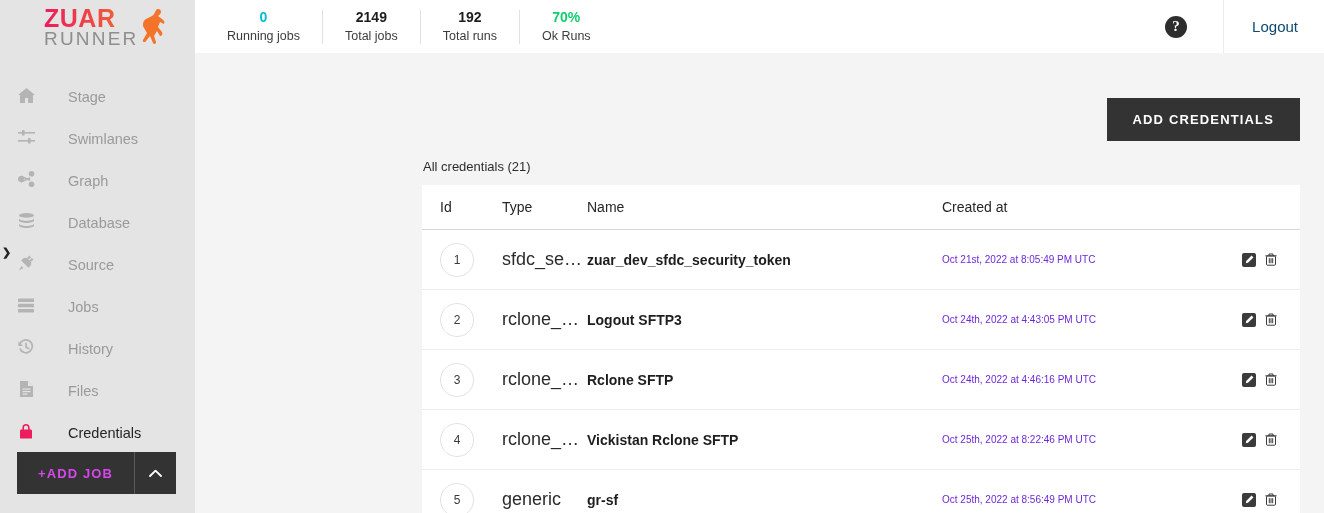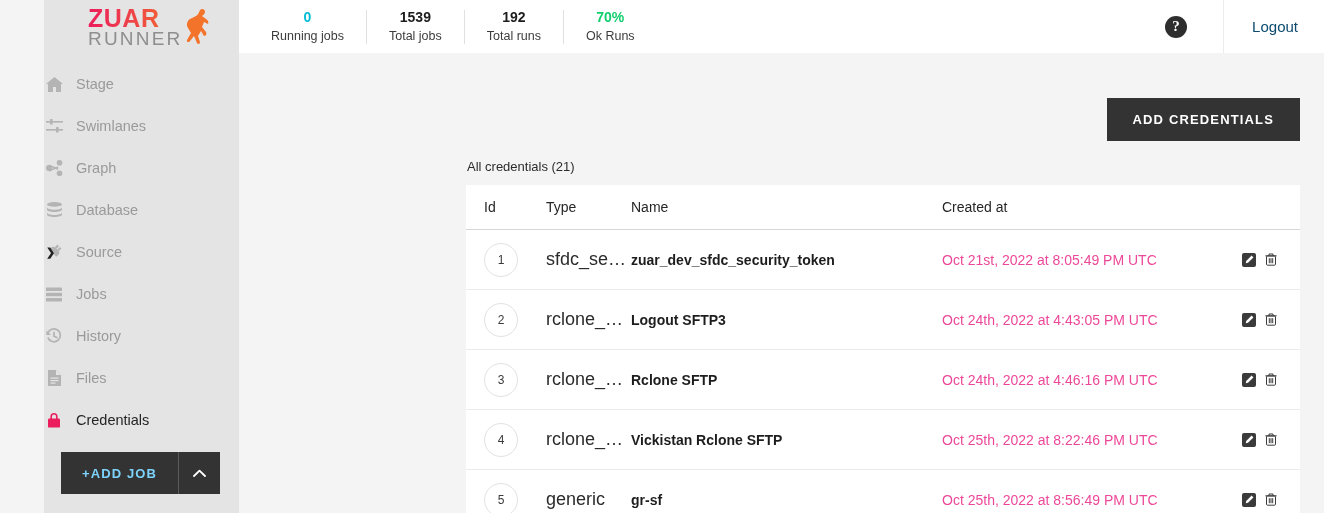--- a/index.html
+++ b/index.html
@@ -9,21 +9,20 @@
     background: #f4f4f4;
     overflow: hidden;
   }
   .app { display: flex; width: 1324px; height: 513px; position: relative; }
 
   
   .sidebar {
     width: 195px; min-width: 195px; height: 513px;
     background: #e4e4e4;
     position: relative;
-    margin-left: 44px;
   }
   .logo-wrap {
     height: 53px; display: flex; align-items: center;
     padding-left: 44px;
   }
   .logo { line-height: 1; position: relative; }
   .logo-zuar {
     font-size: 25px; font-weight: bold; letter-spacing: 0.5px;
     background: linear-gradient(90deg, #ec1d5c 0%, #ef4a43 55%, #f4732b 100%);
     -webkit-background-clip: text; background-clip: text;
@@ -34,41 +33,41 @@
     font-size: 19px; font-weight: normal; color: #8e8e8e;
     letter-spacing: 2.2px; display: block; margin-top: -2px;
   }
   .logo-horse {
     position: absolute; right: -28px; top: 2px;
     width: 30px; height: 38px;
   }
 
   .nav { padding-top: 10px; }
   .nav-item {
-    height: 42px; display: flex; align-items: center;
-    padding-left: 0; position: relative; cursor: pointer;
+    height: 42px; display: flex; align-items: flex-end;
+    padding-left: 16px; position: relative; cursor: pointer; gap: 20px;
   }
   .nav-chevron {
     position: absolute; left: 2px; top: 50%; transform: translateY(-50%);
     font-size: 11px; color: #222; font-weight: bold; line-height: 1;
   }
   .nav-icon {
     width: 20px; height: 20px; margin-right: 12px;
     display: flex; align-items: center; justify-content: center;
     color: #b4b4b4; flex-shrink: 0;
   }
   .nav-icon svg { display: block; }
   .nav-label { font-size: 14.5px; color: #9a9a9a; }
   .nav-item.active .nav-label { color: #252525; }
   .nav-item.active .nav-icon { color: #ec1d5c; }
 
   .addjob-wrap { position: absolute; left: 17px; top: 452px; }
   .addjob {
     display: flex; height: 42px; width: 159px;
-    background: #333333; color: #7dd3fc; align-items: stretch;
+    background: #333333; color: #d946ef; align-items: stretch;
     cursor: pointer;
   }
   .addjob-main {
     flex: 1; display: flex; align-items: center; justify-content: center;
     font-size: 13px; font-weight: bold; letter-spacing: 1.1px;
   }
   .addjob-div { width: 1px; background: #5a5a5a; margin: 0; }
   .addjob-caret {
     width: 41px; display: flex; align-items: center; justify-content: center;
   }
@@ -145,21 +144,21 @@
   .col-act   { width: 58px; }
 
   .id-badge {
     width: 34px; height: 34px; border-radius: 50%;
     border: 1px solid #e2e2e2; color: #3a3a3a;
     display: flex; align-items: center; justify-content: center;
     font-size: 12px;
   }
   .cell-type { font-size: 18px; color: #2b2b2b; white-space: nowrap; margin-top: 32px; }
   .cell-name { font-size: 14px; color: #1d1d1d; font-weight: bold; }
-  .cell-date { font-size: 14px; color: #ec4899; }
+  .cell-date { font-size: 10px; color: #6d28d9; }
   .actions { display: flex; align-items: center; gap: 9px; }
   .edit-ic {
     width: 14px; height: 14px; background: #3b3b3b;
     border-radius: 2px; display: flex; align-items: center;
     justify-content: center; cursor: pointer;
   }
   .trash-ic { cursor: pointer; color: #3b3b3b; display: flex; }
 </style>
 </head>
 <body>
@@ -312,21 +311,21 @@
 
   <section class="main">
 
     <div class="topbar">
       <div class="stats">
         <div class="stat">
           <span class="stat-val cyan">0</span>
           <span class="stat-lbl">Running jobs</span>
         </div>
         <div class="stat">
-          <span class="stat-val">1539</span>
+          <span class="stat-val">2149</span>
           <span class="stat-lbl">Total jobs</span>
         </div>
         <div class="stat">
           <span class="stat-val">192</span>
           <span class="stat-lbl">Total runs</span>
         </div>
         <div class="stat">
           <span class="stat-val green">70%</span>
           <span class="stat-lbl">Ok Runs</span>
         </div>

